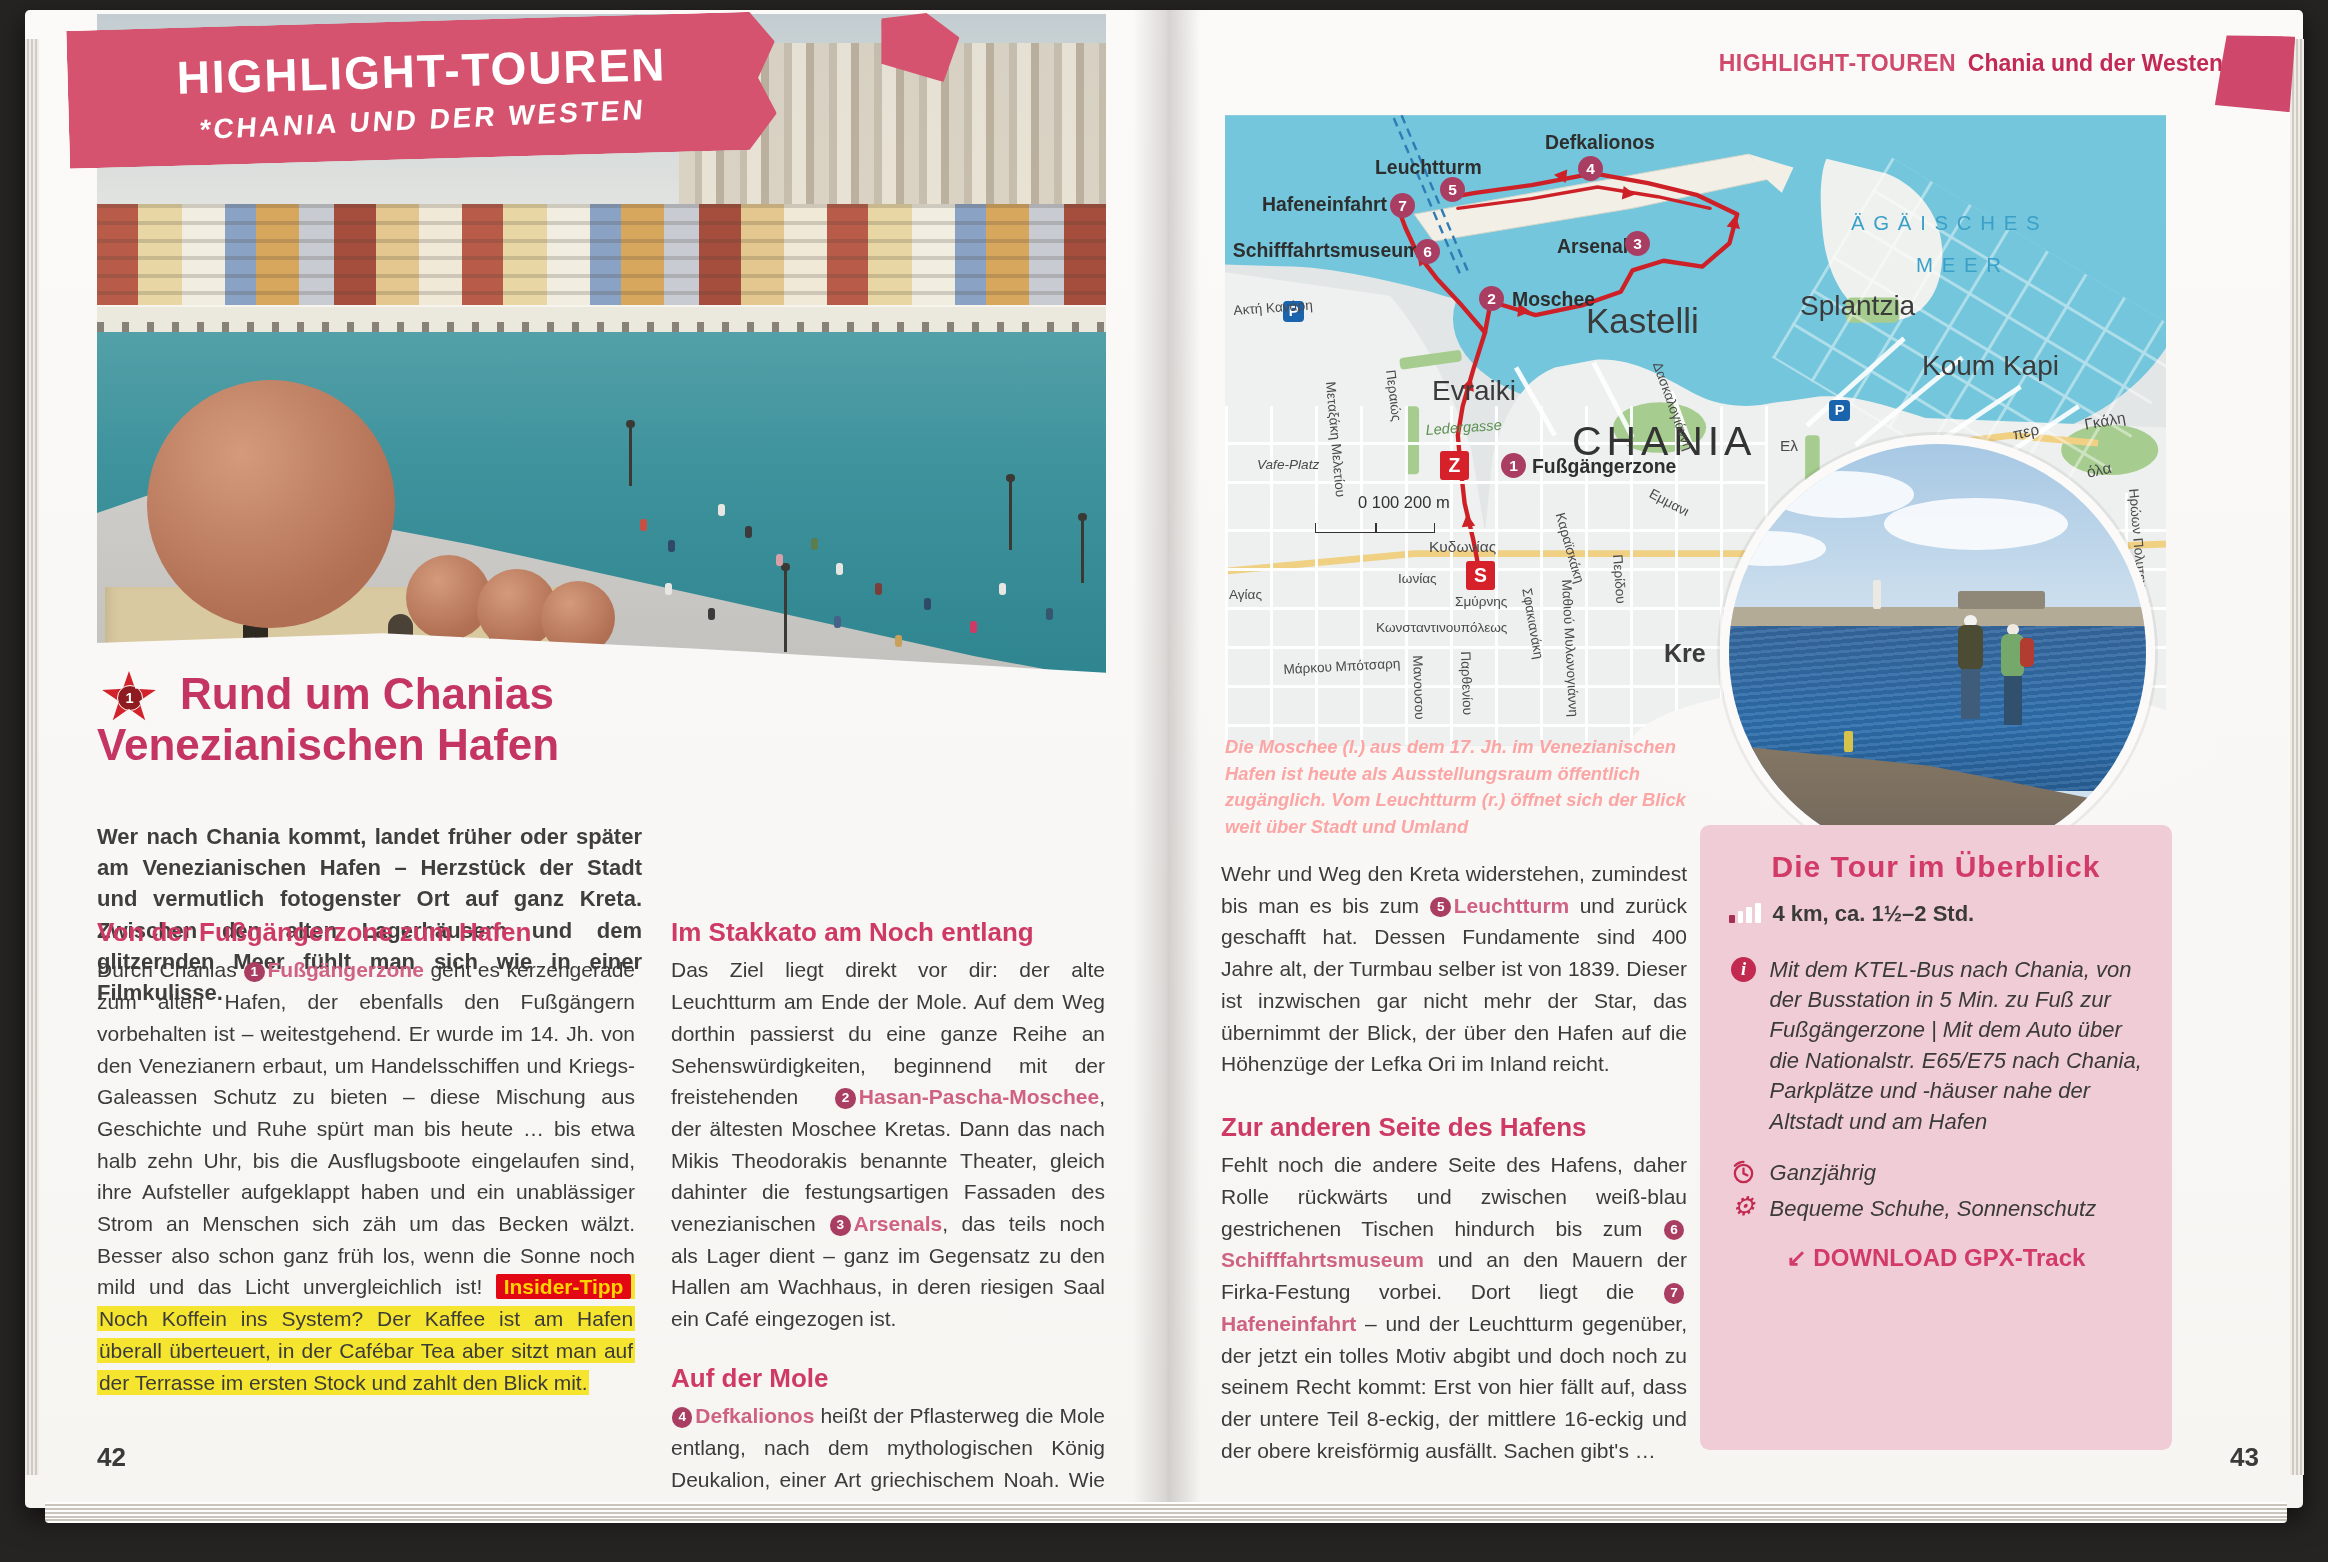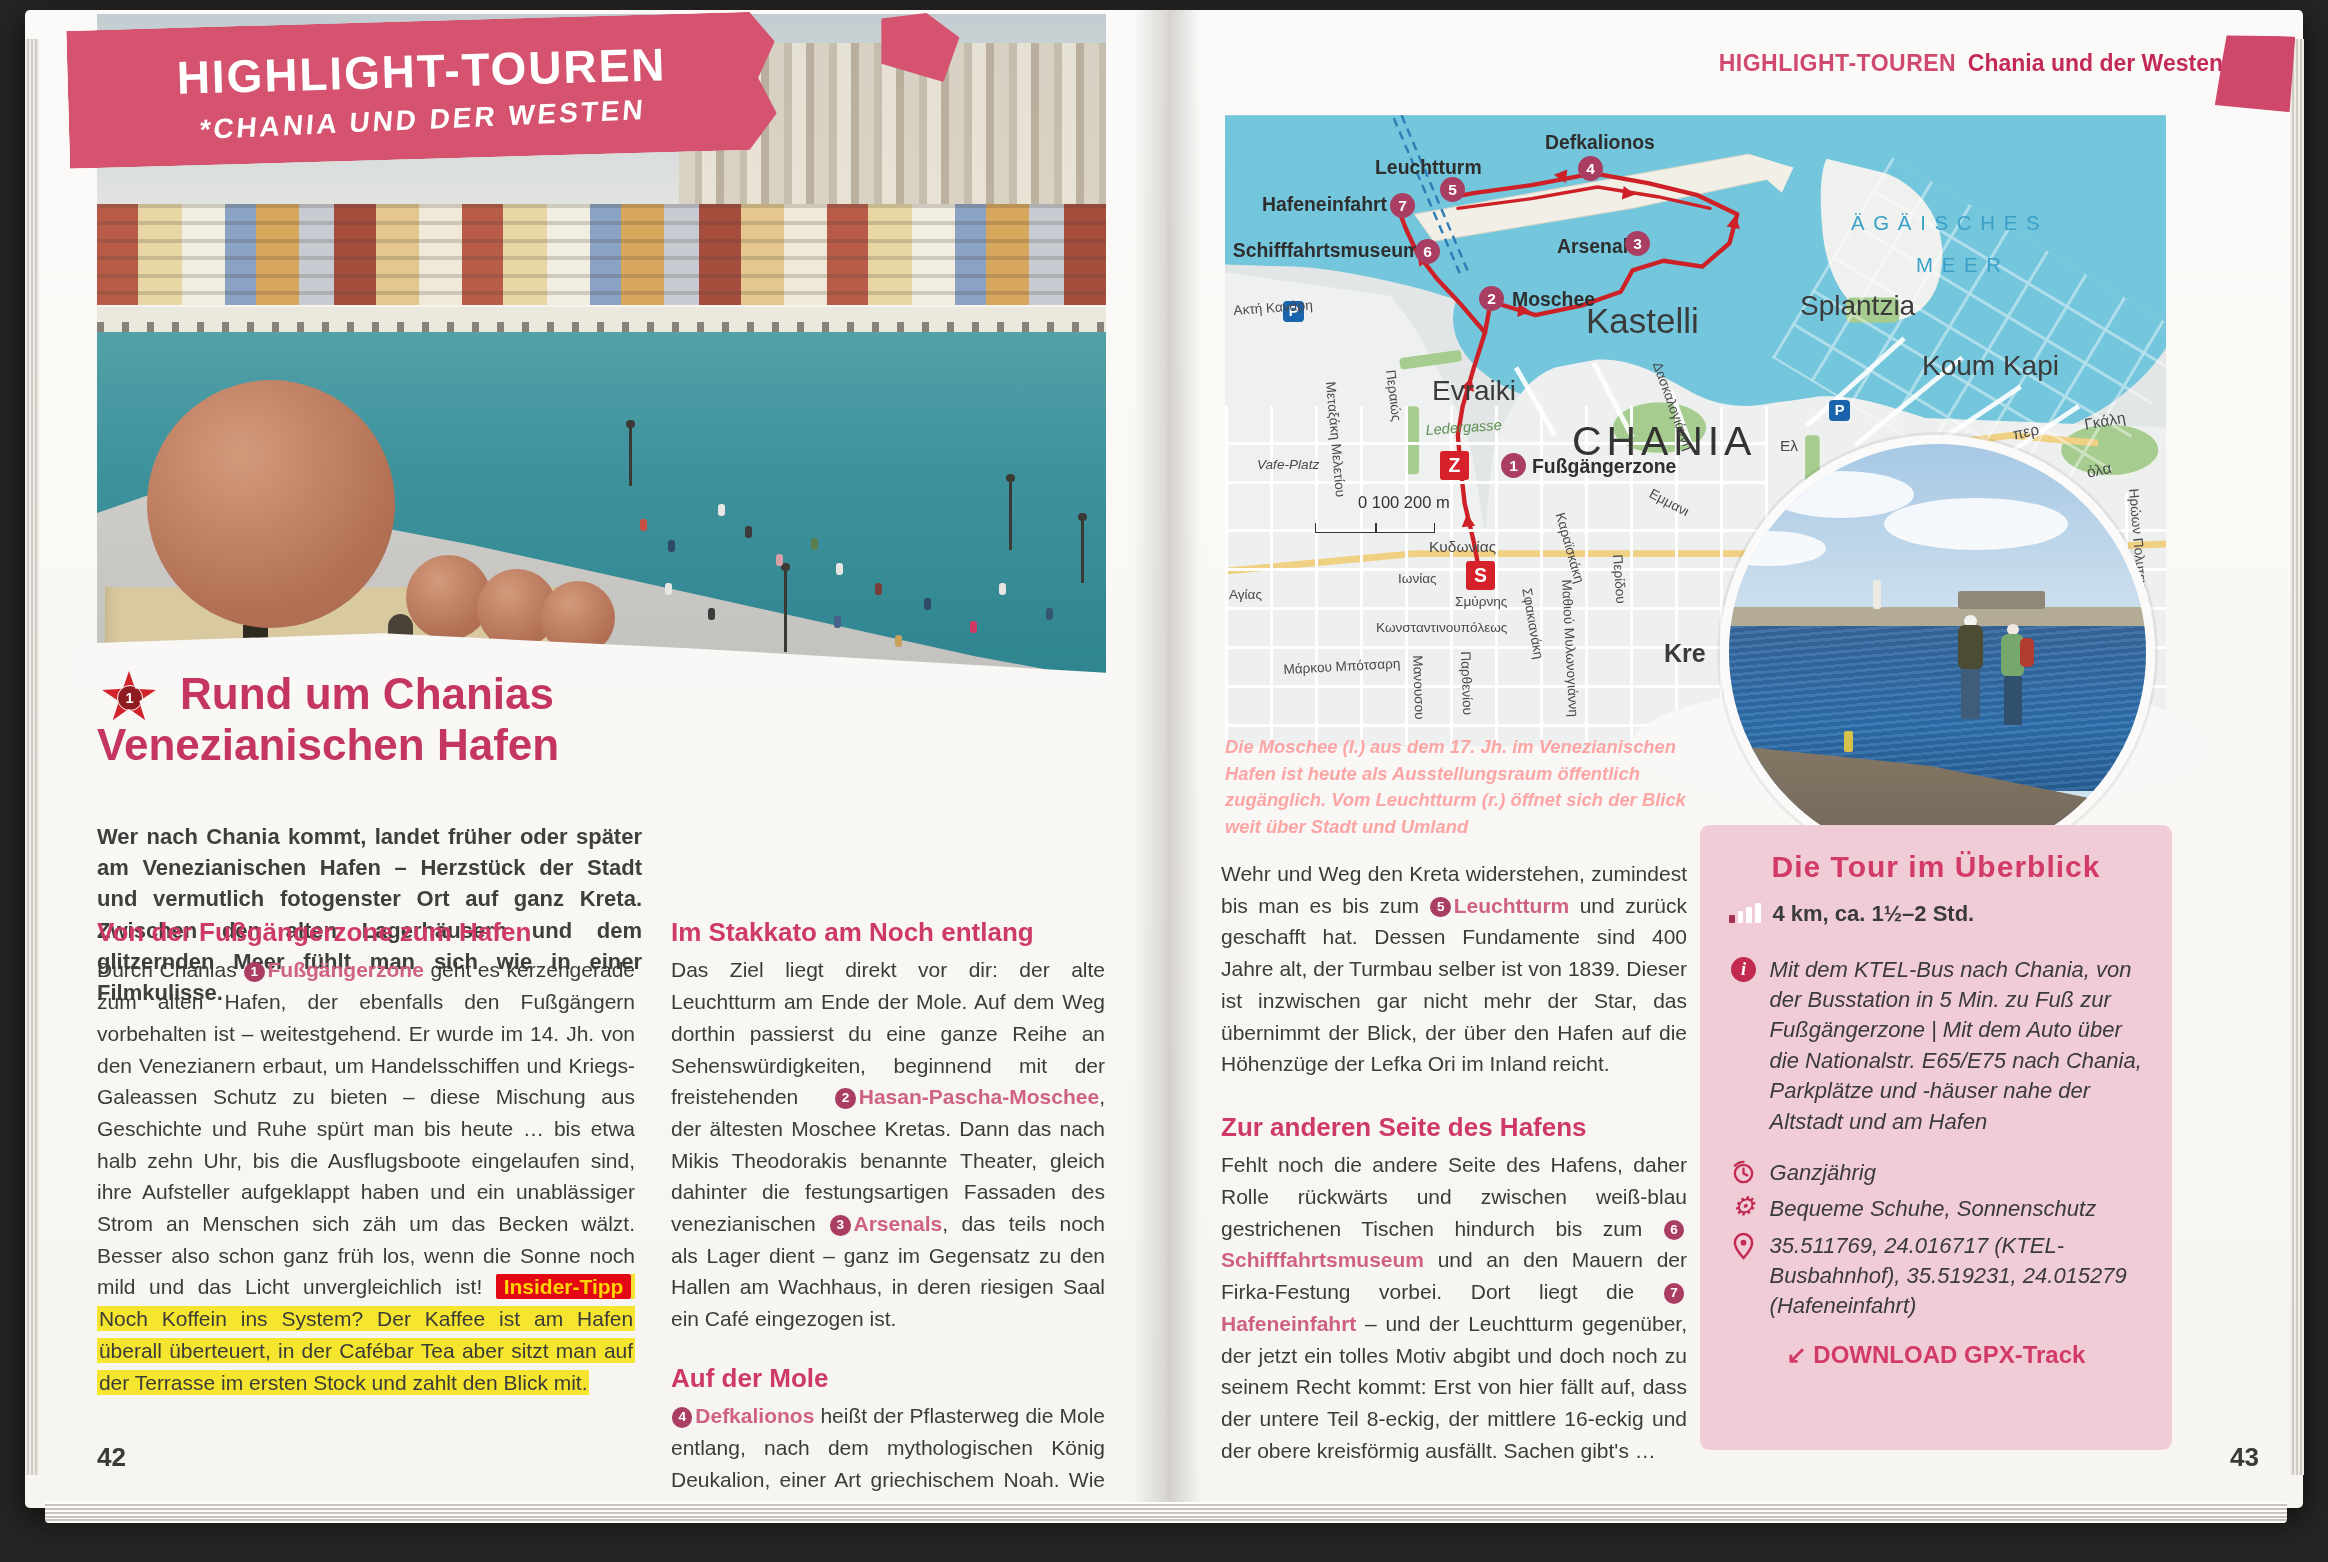--- a/index.html
+++ b/index.html
@@ -402,29 +402,20 @@
               <path d="M4,6 Q8,2 13,2"></path>
             </g>
           </svg>
       </span>
       <span>Ganzjährig</span>
     </div>
     <div class="orow it">
       <span class="oicon gear">⚙</span>
       <span>Bequeme Schuhe, Sonnenschutz</span>
     </div>
-    <div class="orow it">
-      <span class="oicon">
-        <svg width="23" height="29" viewBox="0 0 24 30">
-            <path d="M12,2 C7,2 3,6 3,11 C3,17 12,27 12,27 C12,27 21,17 21,11 C21,6 17,2 12,2 Z" fill="none" stroke="#c22a50" stroke-width="2.6"></path>
-            <circle cx="12" cy="11" r="3" fill="#c22a50"></circle>
-          </svg>
-      </span>
-      <span>35.511769, 24.016717 (KTEL-Busbahnhof), 35.519231, 24.015279 (Hafeneinfahrt)</span>
-    </div>
     <div class="dl">
       <span>↙</span>
       <span>DOWNLOAD GPX-Track</span>
     </div>
   </div>
 
   <div class="pgnum" style="left:2230px;top:1442px;">43</div>
 
   <div class="spine"></div>
   <div class="page-stack"></div>

